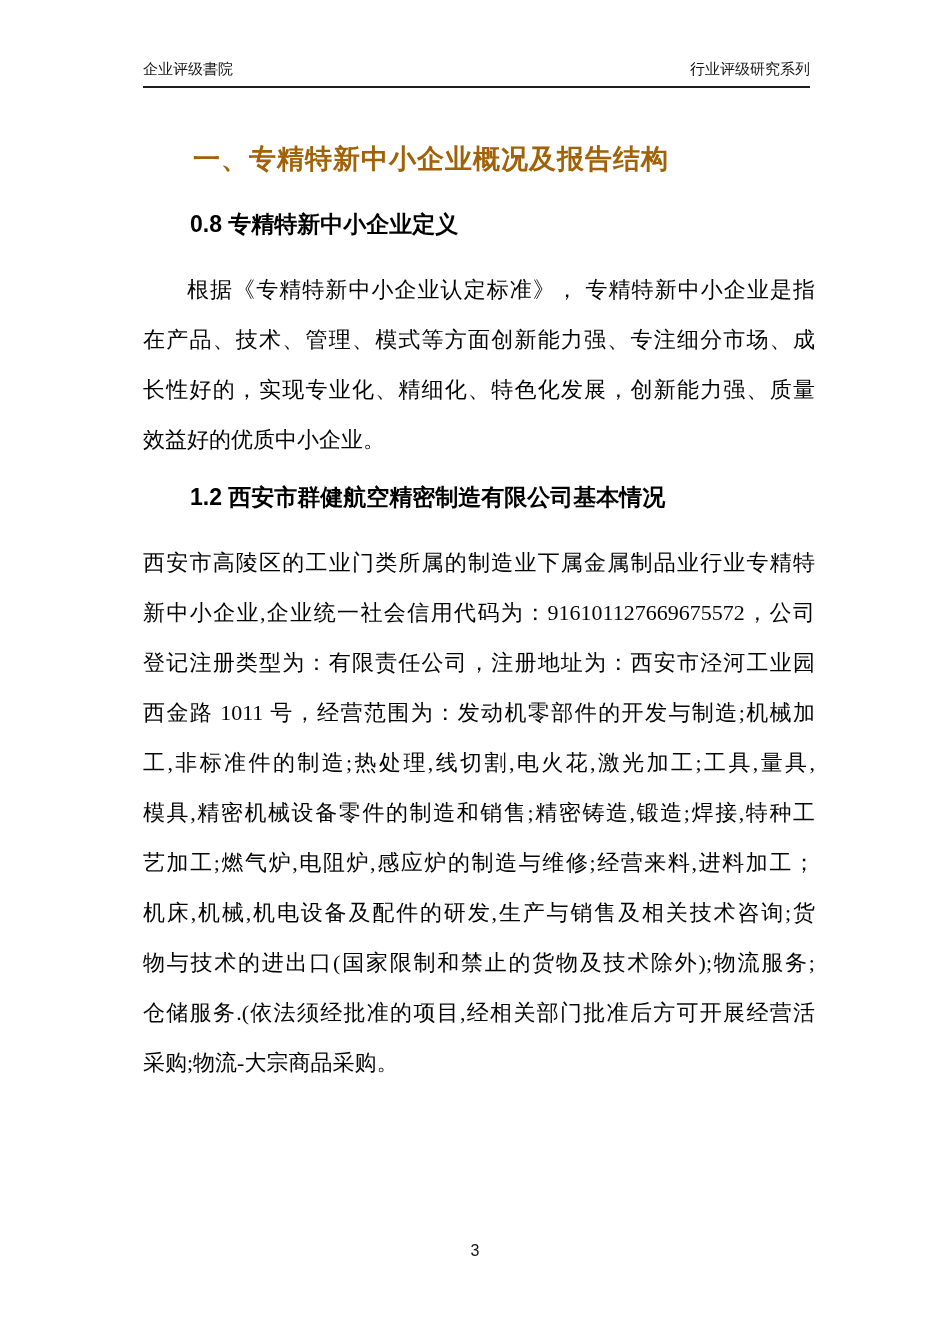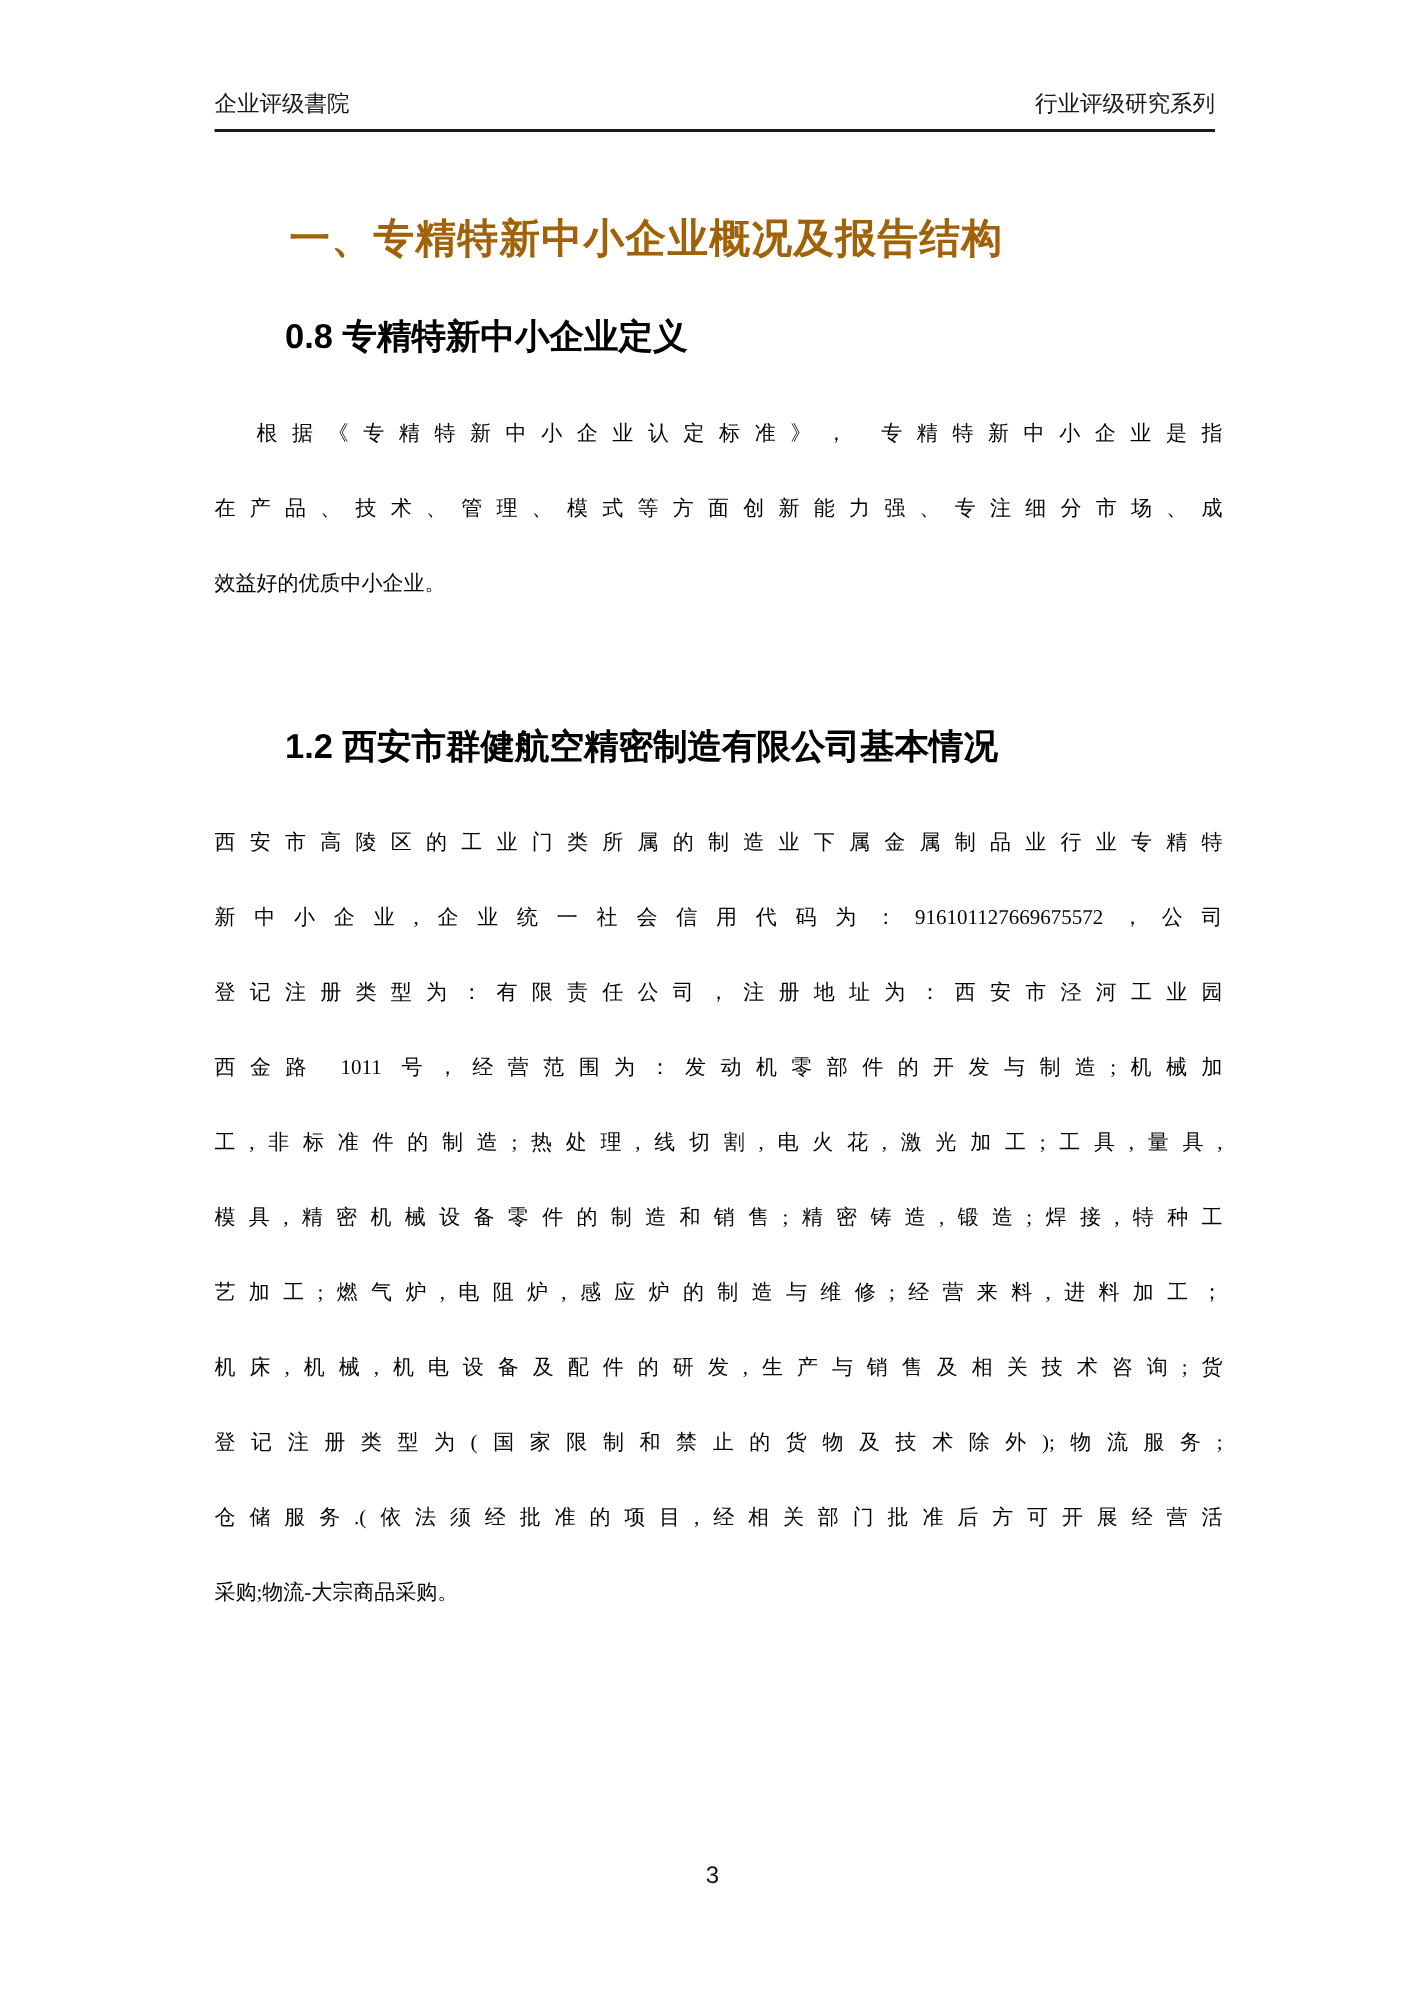--- a/index.html
+++ b/index.html
@@ -59,21 +59,21 @@
     font-weight: 700;
     color: #000000;
   }
   .h2a { top: 209px; }
   .h2b { top: 482px; }
   
   .para {
     position: absolute;
     left: 143px;
     width: 672px;
-    font-size: 14px;
+    font-size: 22px;
     color: #050505;
   }
   .para1 { top: 265px; }
   .para2 { top: 538px; }
   .ln {
     height: 50px;
     line-height: 50px;
     overflow: hidden;
     text-align: justify;
     text-align-last: justify;
@@ -105,35 +105,36 @@
     <span>行业评级研究系列</span>
   </div>
 
   <h1 class="h1">一、专精特新中小企业概况及报告结构</h1>
 
   <h2 class="h2 h2a">0.8 专精特新中小企业定义</h2>
 
   <div class="para para1">
     <div class="ln fi">根据《专精特新中小企业认定标准》， 专精特新中小企业是指</div>
     <div class="ln">在产品、技术、管理、模式等方面创新能力强、专注细分市场、成</div>
+    <div class="ln">长性好的，实现专业化、精细化、特色化发展，创新能力强、质量</div>
     <div class="ln last">效益好的优质中小企业。</div>
   </div>
 
   <h2 class="h2 h2b">1.2 西安市群健航空精密制造有限公司基本情况</h2>
 
   <div class="para para2">
     <div class="ln">西安市高陵区的工业门类所属的制造业下属金属制品业行业专精特</div>
     <div class="ln">新中小企业,企业统一社会信用代码为：916101127669675572，公司</div>
     <div class="ln">登记注册类型为：有限责任公司，注册地址为：西安市泾河工业园</div>
     <div class="ln">西金路 1011 号，经营范围为：发动机零部件的开发与制造;机械加</div>
     <div class="ln">工,非标准件的制造;热处理,线切割,电火花,激光加工;工具,量具,</div>
     <div class="ln">模具,精密机械设备零件的制造和销售;精密铸造,锻造;焊接,特种工</div>
     <div class="ln">艺加工;燃气炉,电阻炉,感应炉的制造与维修;经营来料,进料加工；</div>
     <div class="ln">机床,机械,机电设备及配件的研发,生产与销售及相关技术咨询;货</div>
-    <div class="ln">登记注册类型为(国家限制和禁止的货物及技术除外);物流服务;</div>
+    <div class="ln">物与技术的进出口(国家限制和禁止的货物及技术除外);物流服务;</div>
     <div class="ln">仓储服务.(依法须经批准的项目,经相关部门批准后方可开展经营活</div>
     <div class="ln last">采购;物流-大宗商品采购。</div>
   </div>
 
   <div class="footer">
     <span>3</span>
   </div>
 
 </div>
 

